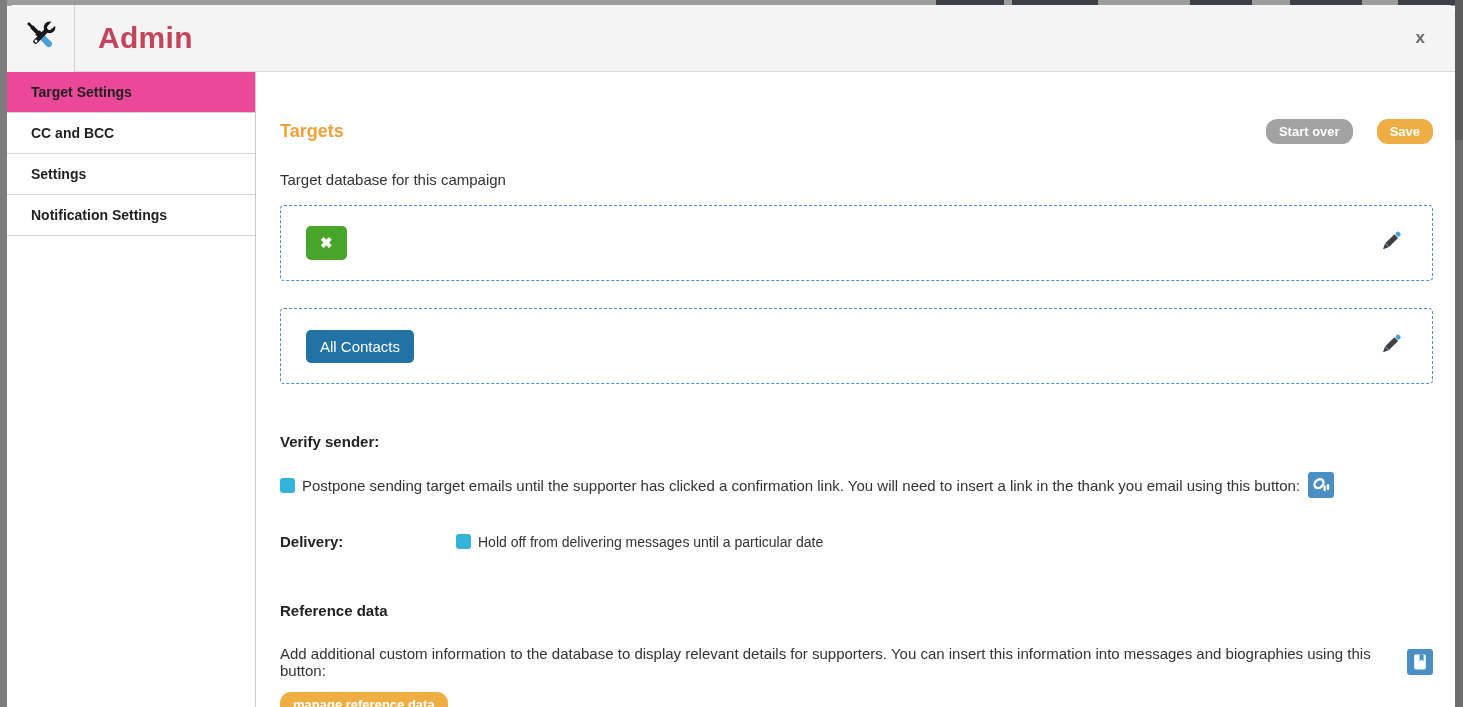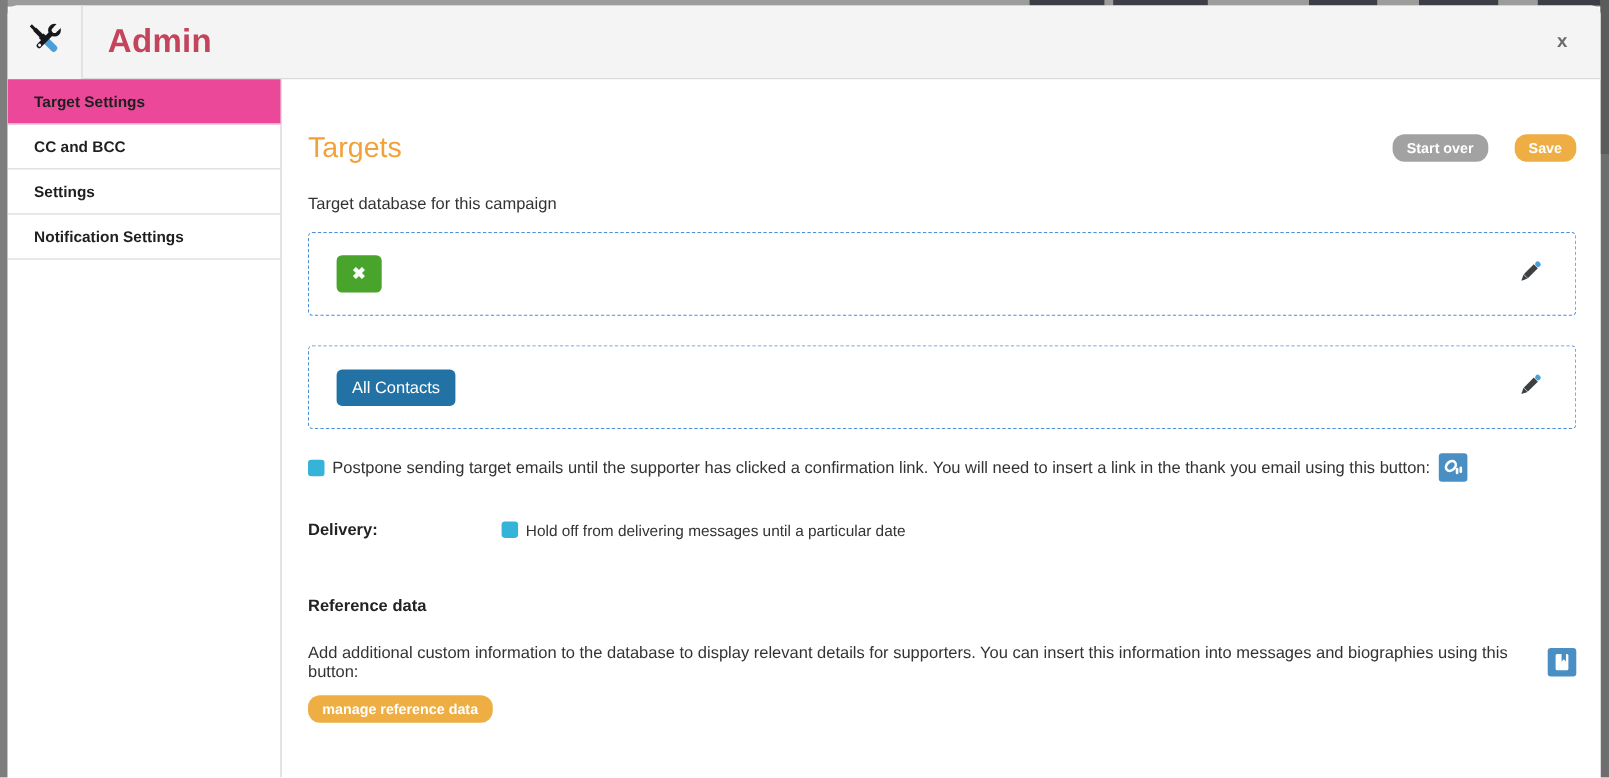--- a/index.html
+++ b/index.html
@@ -30,21 +30,21 @@
 
   
   .sidebar { width:249px; flex:0 0 249px; border-right:1px solid #cccccc; background:#ffffff; }
   .side-item { height:41px; display:flex; align-items:center; padding-left:24px;
                font-size:14px; font-weight:bold; color:#1f1f1f; border-bottom:1px solid #d6d6d6; cursor:pointer; }
   .side-item.active { background:#ec4899; }
 
   
   .content { flex:1; padding:47px 22px 0 24px; overflow:hidden; }
   .content-head { display:flex; align-items:center; }
-  .page-title { color:#f2a138; font-size:26px; font-weight:normal; }
+  .page-title { color:#f2a138; font-size:18px; font-weight:bold; }
   .head-buttons { margin-left:auto; display:flex; gap:24px; align-items:center; }
   .btn { border:none; color:#ffffff; font-weight:bold; font-size:13px; font-family:"Liberation Sans",sans-serif;
          padding:5px 13px; border-radius:11px; cursor:pointer; }
   .btn-gray { background:#a2a2a2; }
   .btn-orange { background:#eeae44; }
 
   .db-label { margin-top:27px; font-size:15px; color:#333333; }
 
   .dash-box { margin-top:17px; height:76px; border:1px dashed #4b8fd4; border-radius:4px;
               display:flex; align-items:center; padding:0 28px 0 25px; }
@@ -169,20 +169,21 @@
             <svg width="26" height="26" viewBox="0 0 24 24">
               <g transform="rotate(45 12 12)">
                 <rect x="9.8" y="0.8" width="4.8" height="4.2" rx="2" fill="#4a9fd8"></rect>
                 <rect x="9.8" y="5.4" width="4.8" height="11.8" fill="#3c4043"></rect>
                 <polygon points="9.8,17.6 14.6,17.6 12.2,22.6" fill="#3c4043"></polygon>
               </g>
             </svg>
           </span>
         </div>
 
+        <div class="section-label verify-label">Verify sender:</div>
 
         <div class="check-row">
           <span class="checkbox"></span>
           <span>Postpone sending target emails until the supporter has clicked a confirmation link. You will need to insert a link in the thank you email using this button:</span>
           <button class="icon-btn">
             <svg width="20" height="20" viewBox="0 0 20 20">
               <ellipse cx="8" cy="8.6" rx="5" ry="3.8" transform="rotate(-45 8 8.6)" fill="none" stroke="#ffffff" stroke-width="2.4"></ellipse>
               <rect x="12.4" y="10.2" width="2.4" height="6" rx="1.2" fill="#ffffff"></rect>
               <rect x="15.8" y="9" width="2.4" height="6" rx="1.2" fill="#ffffff"></rect>
             </svg>

